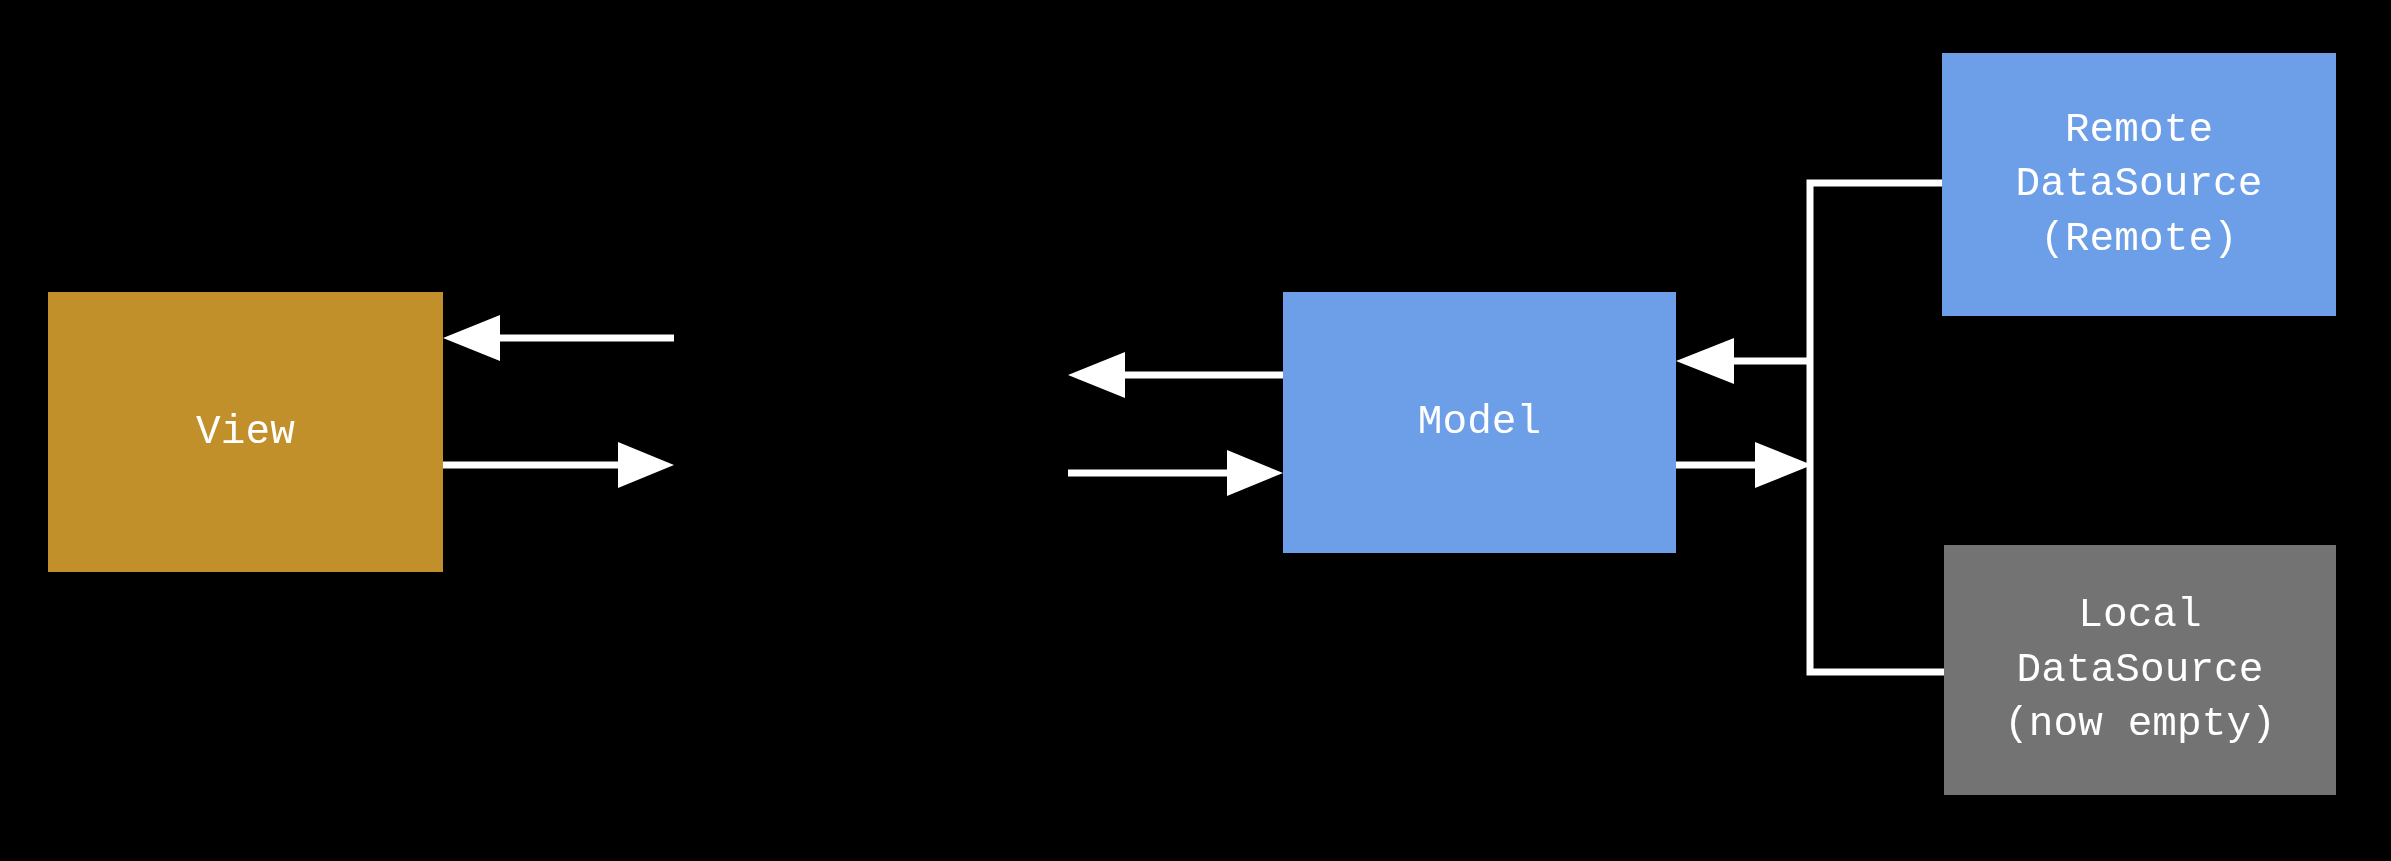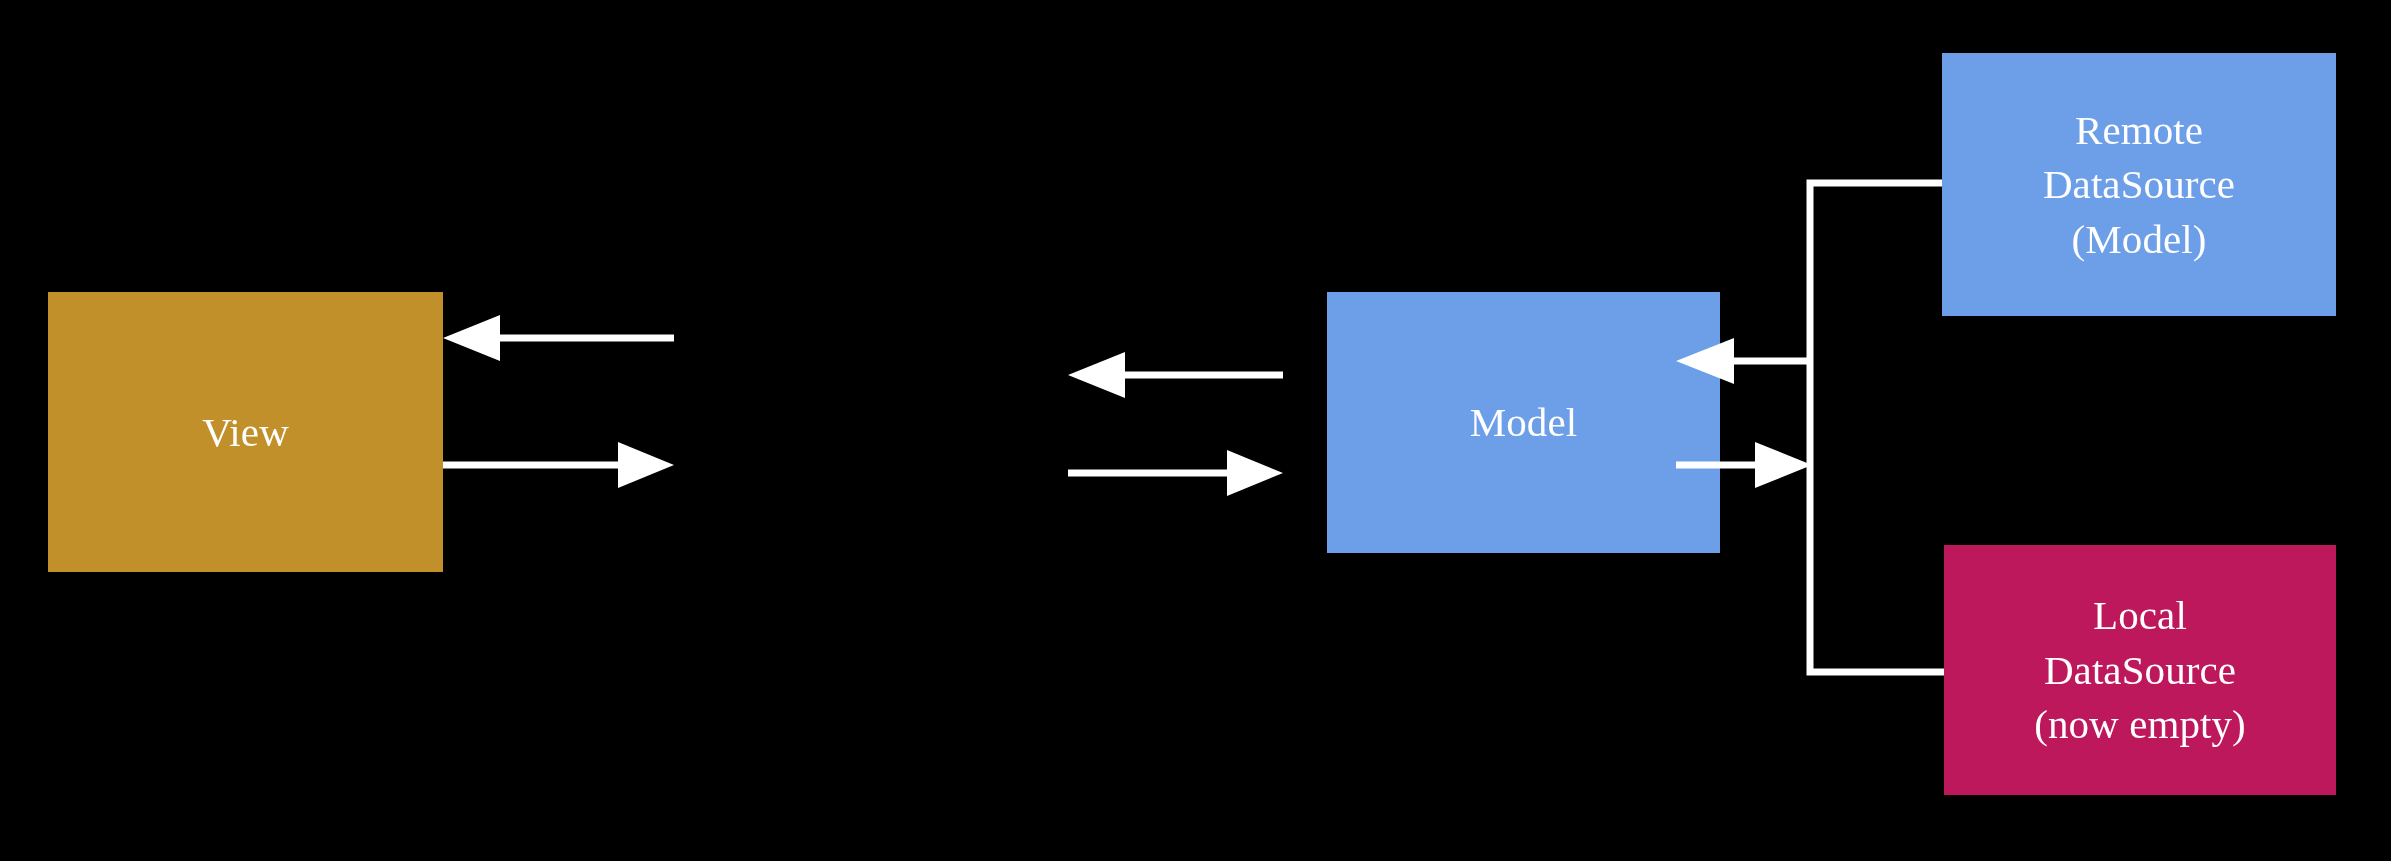--- a/index.html
+++ b/index.html
@@ -18,33 +18,33 @@
     overflow: hidden;
   }
   .node {
     position: absolute;
     box-sizing: border-box;
     display: flex;
     flex-direction: column;
     align-items: center;
     justify-content: center;
     color: #ffffff;
-    font-family: Liberation Serif, serif;
+    font-family: Liberation Mono, monospace;
     font-size: 41px;
     line-height: 1.33;
     text-align: center;
     letter-spacing: 0.1px;
     white-space: nowrap;
   }
   .node .line { display: block; }
 
   
   #node-view        { left: 48px;   top: 292px; width: 395px; height: 280px; }
   #node-viewmodel   { left: 674px;  top: 292px; width: 394px; height: 270px; }
-  #node-model       { left: 1283px; top: 292px; width: 393px; height: 261px; margin-left: 44px; }
+  #node-model       { left: 1283px; top: 292px; width: 393px; height: 261px; }
   #node-remote-ds   { left: 1942px; top: 53px;  width: 394px; height: 263px; }
   #node-local-ds    { left: 1944px; top: 545px; width: 392px; height: 250px; }
 
   
   #connectors {
     position: absolute;
     left: 0; top: 0;
     width: 2391px;
     height: 861px;
     pointer-events: none;
@@ -68,24 +68,24 @@
   </div>
 
 
   <div class="node" id="node-model" style="background: rgb(109, 158, 232); color: rgb(255, 255, 255);">
     <span class="line">Model</span>
   </div>
 
   <div class="node" id="node-remote-ds" style="background: rgb(109, 158, 232); color: rgb(255, 255, 255);">
     <span class="line">Remote</span>
     <span class="line">DataSource</span>
-    <span class="line">(Model)</span>
+    <span class="line">(Remote)</span>
   </div>
 
-  <div class="node" id="node-local-ds" style="background: #be185d; color: rgb(255, 255, 255); align-items: center;">
+  <div class="node" id="node-local-ds" style="background: #737373; color: rgb(255, 255, 255); align-items: center;">
     <span class="line">Local</span>
     <span class="line">DataSource</span>
     <span class="line">(now empty)</span>
   </div>
 
   <svg id="connectors" viewBox="0 0 2391 861">
 
     <g>
       <line class="edge-line" x1="674" y1="338" x2="498" y2="338" stroke="#FFFFFF"></line>
       <polygon class="edge-head" points="443,338 500,315 500,361" fill="#FFFFFF"></polygon>

